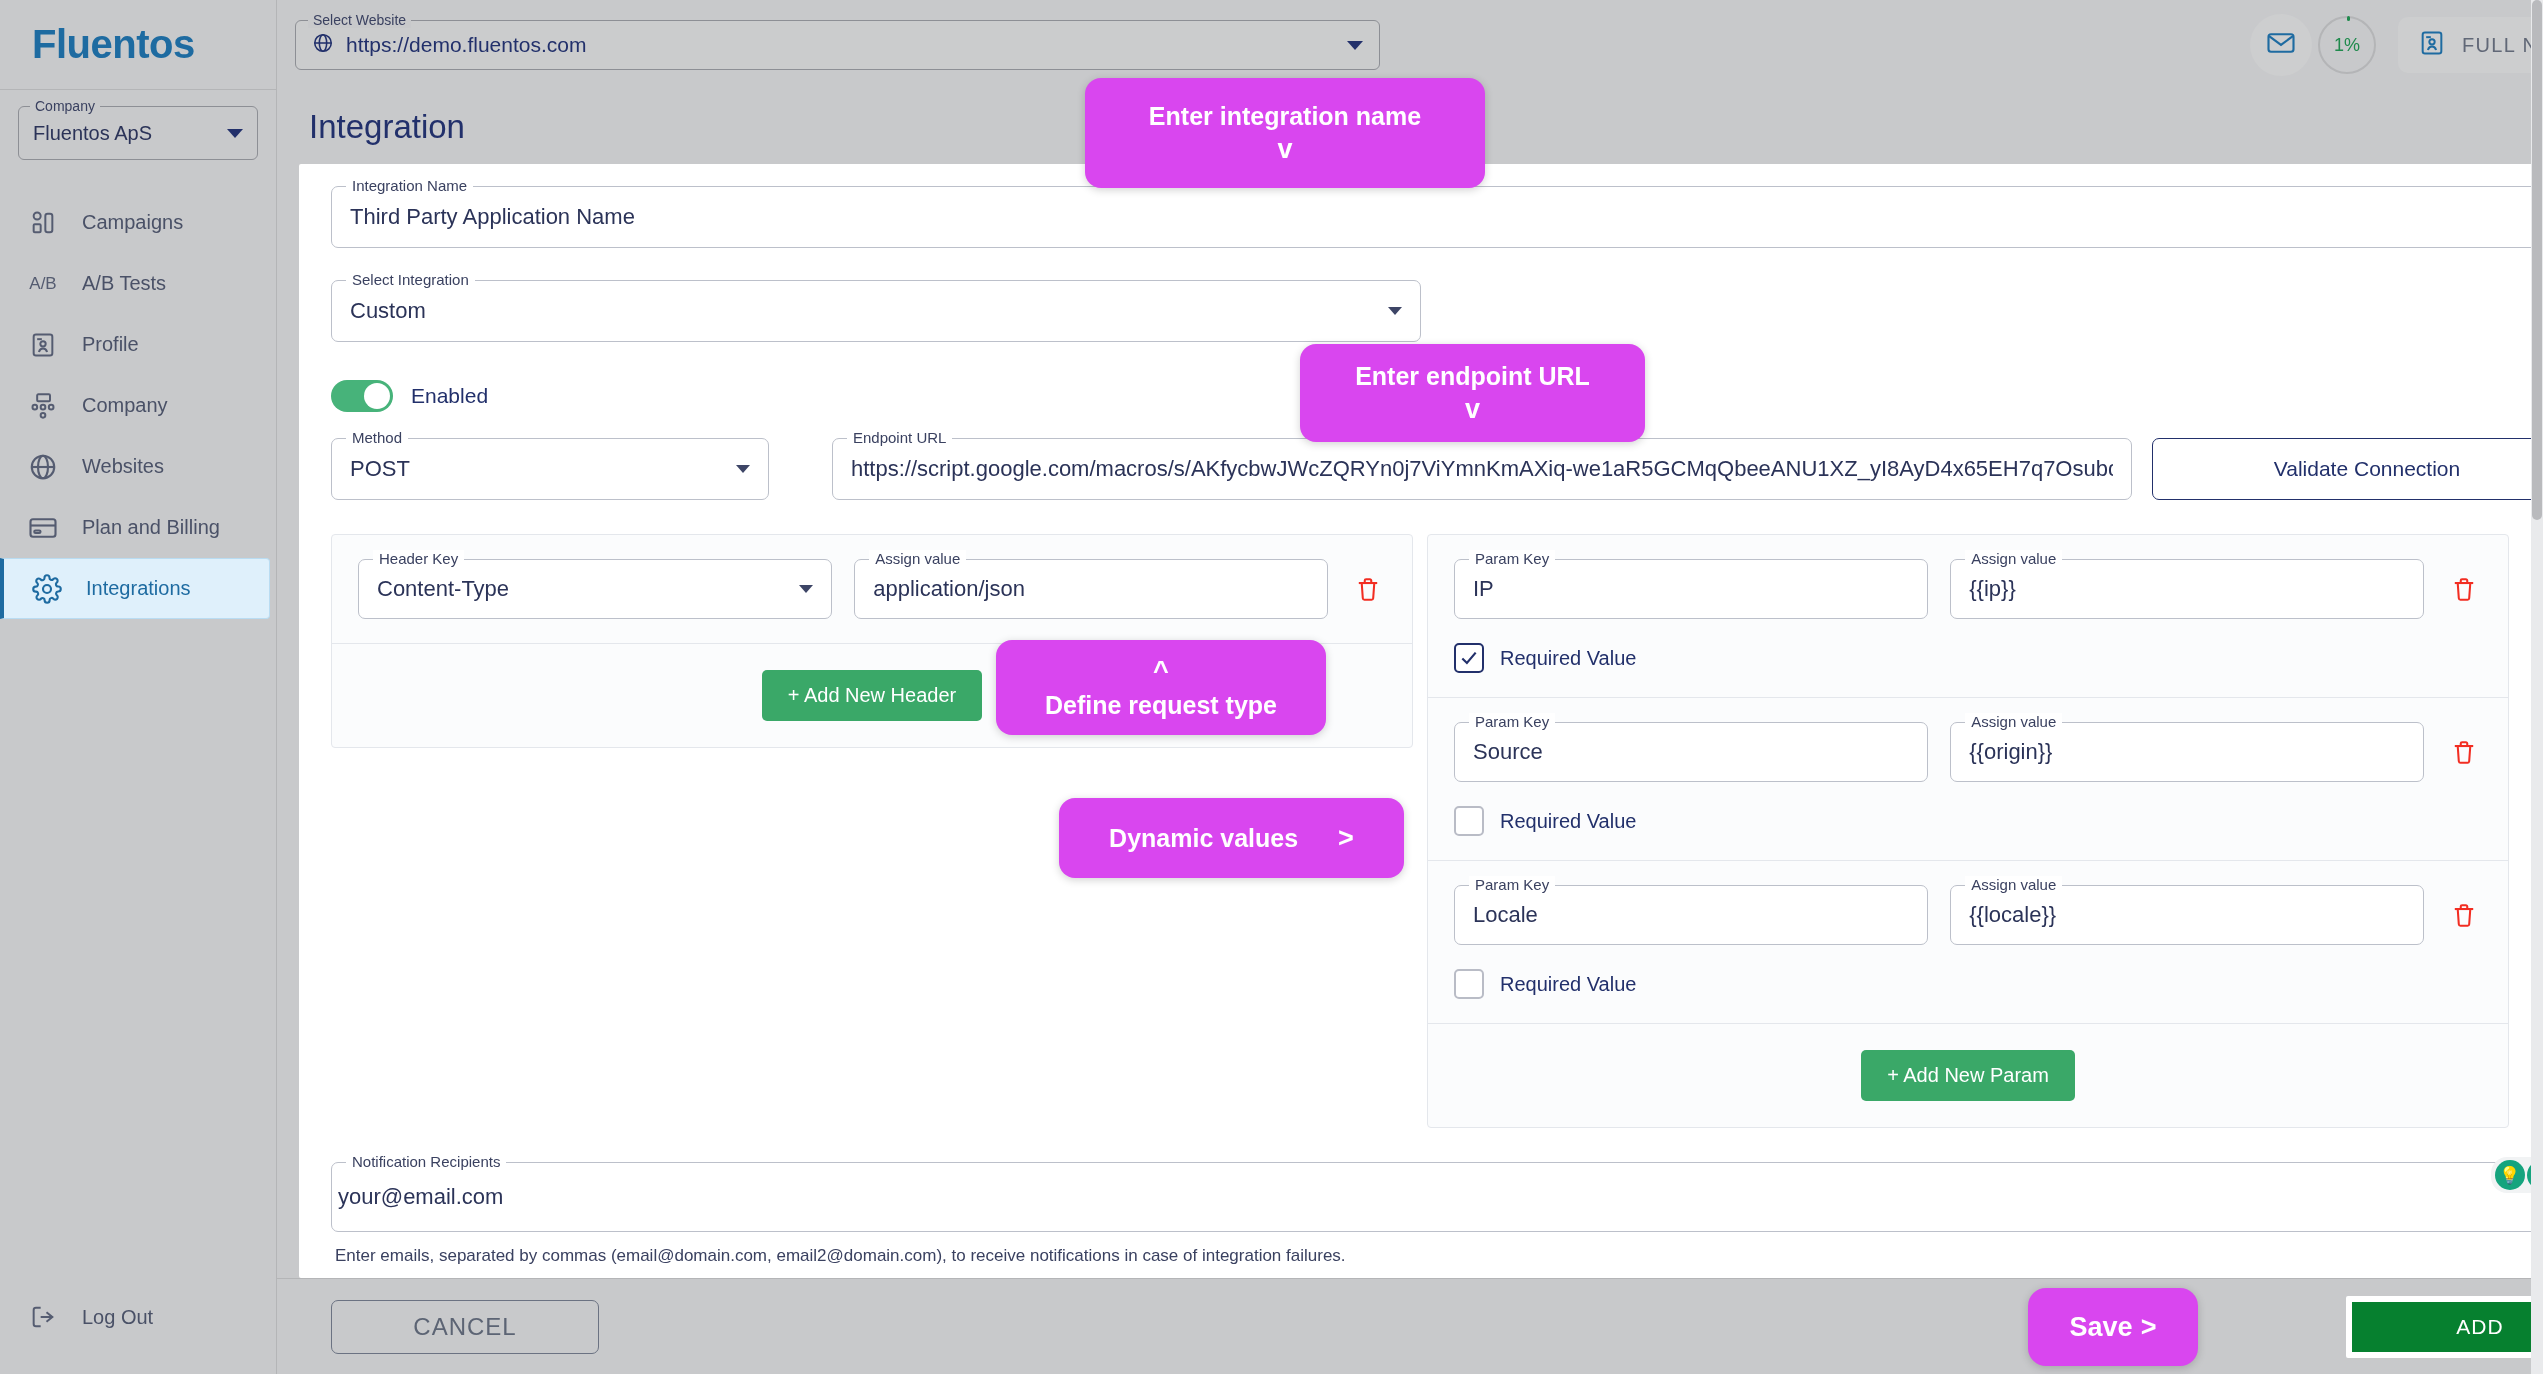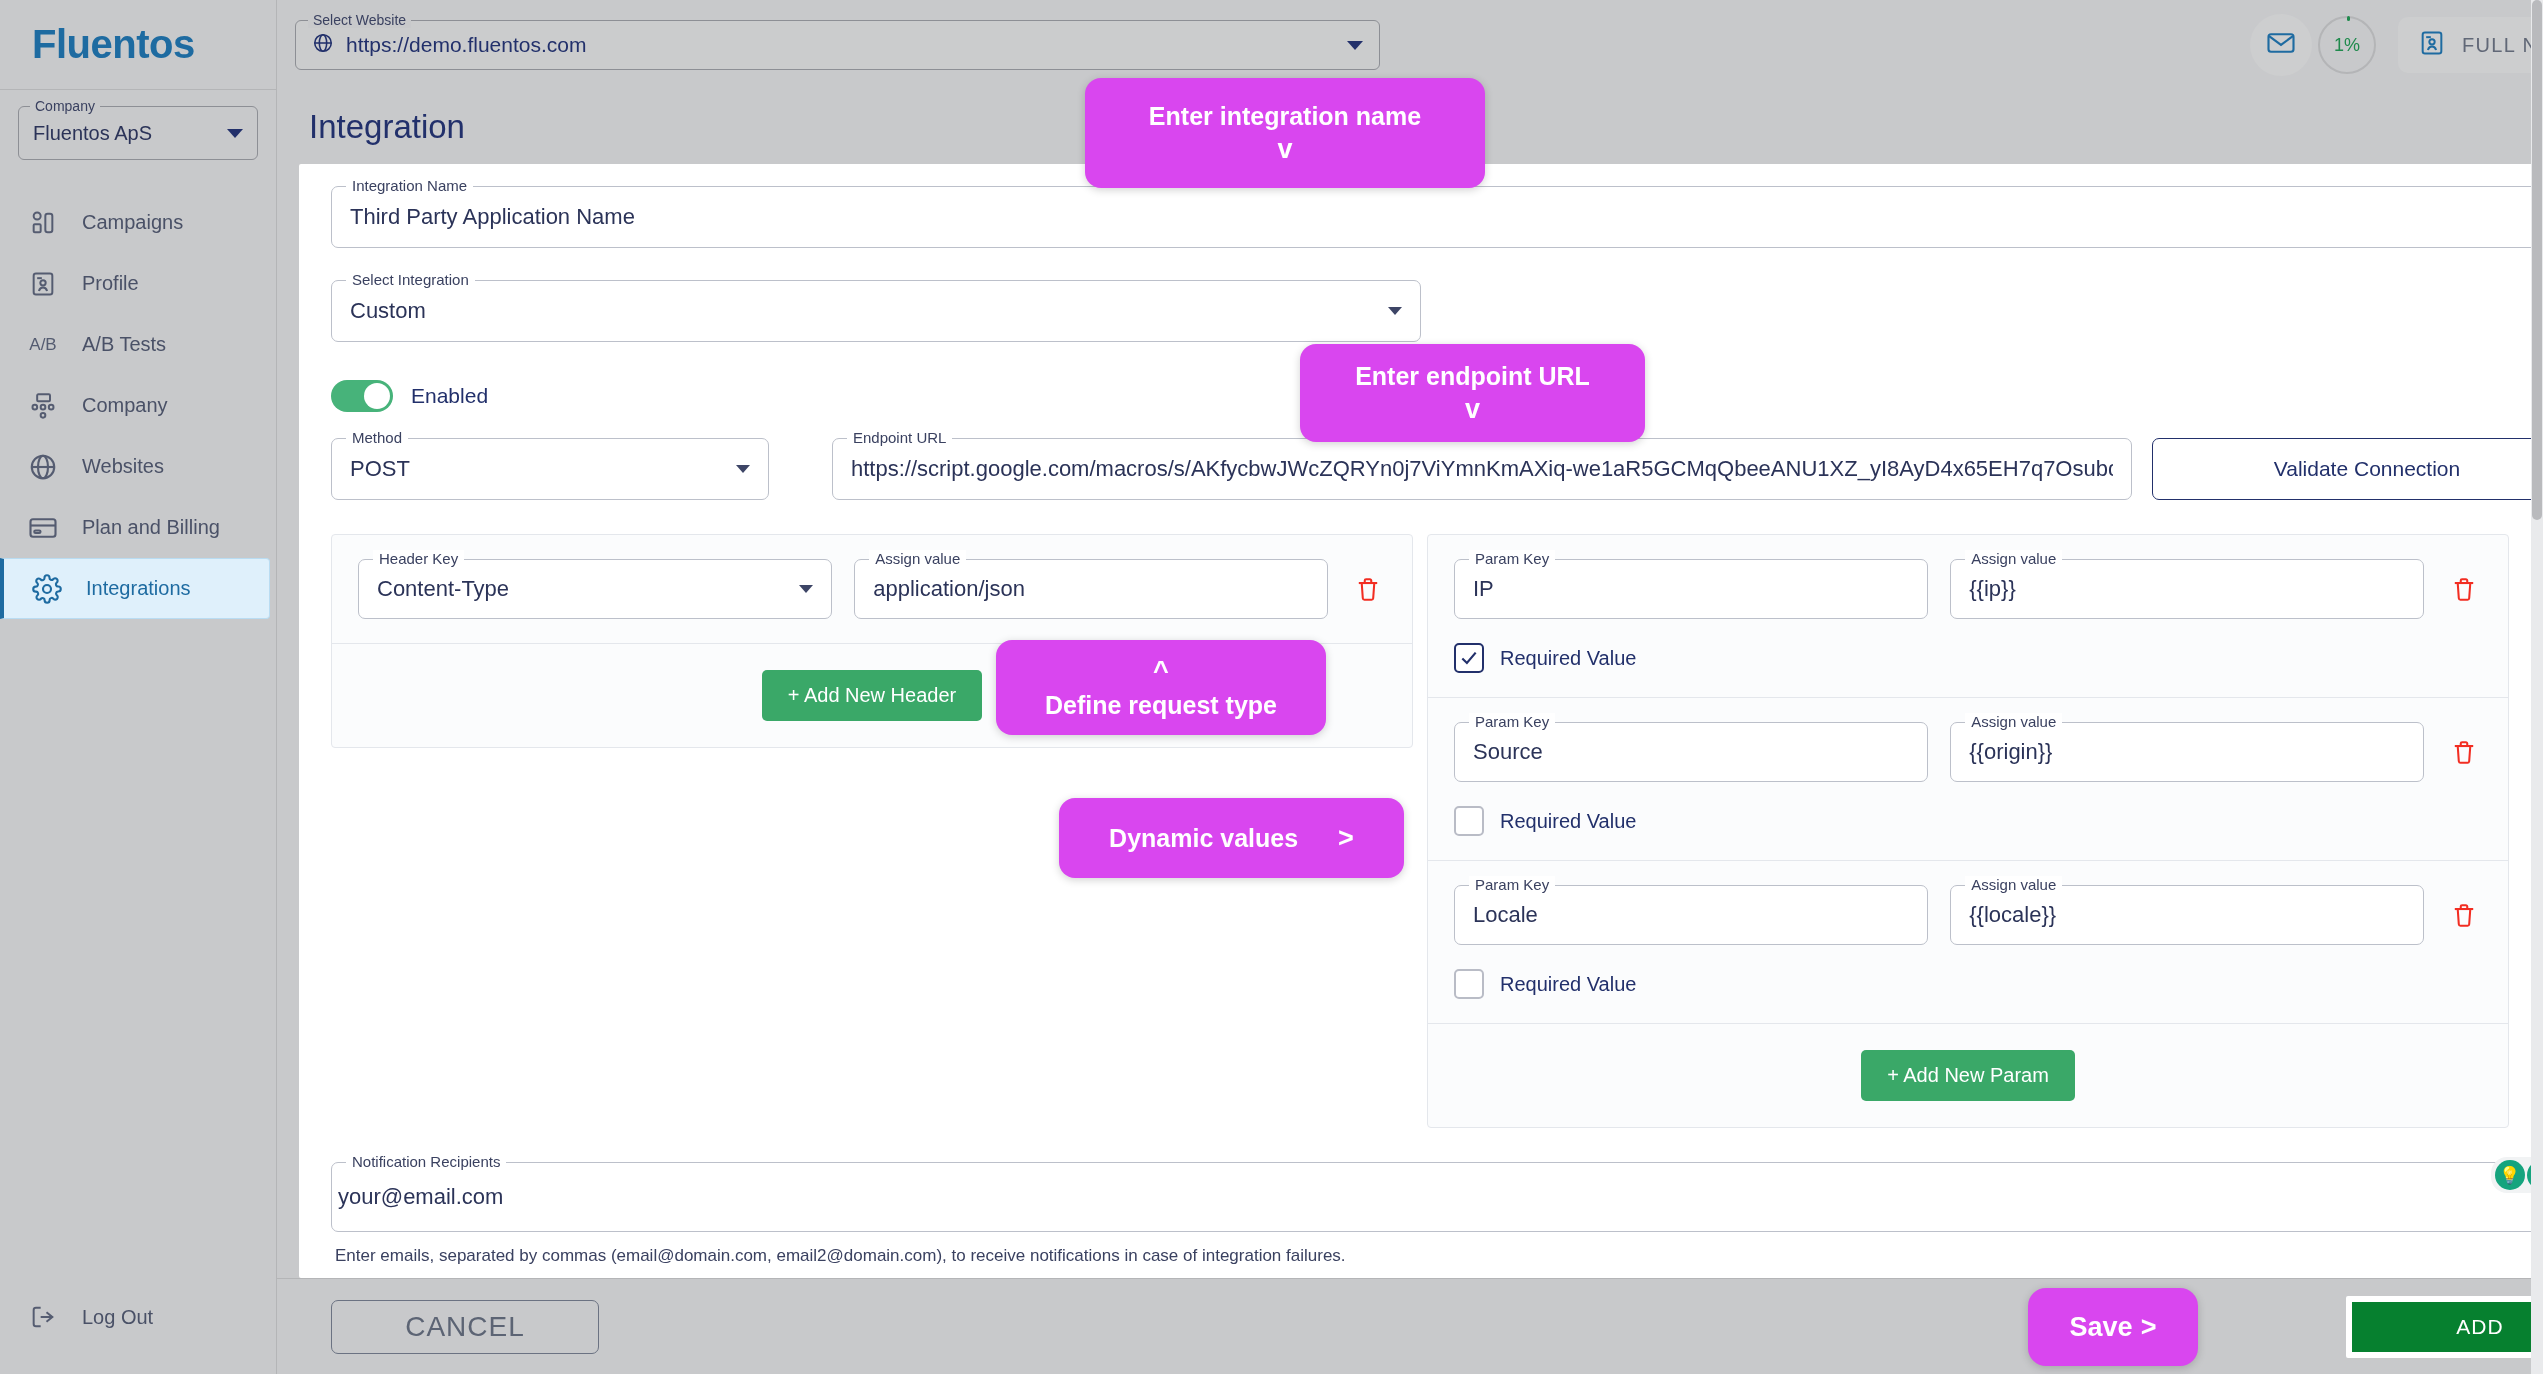--- a/index.html
+++ b/index.html
@@ -222,21 +222,21 @@
   .helper { font-size: 17px; color: #3a4160; padding: 14px 4px 0 4px; }
 
   
   .footer {
     height: 96px; display: flex; align-items: center;
     padding: 0 22px 0 54px; background: #c8c9cb;
     border-top: 1px solid #b4b5b7;
   }
   .cancel-btn {
     width: 268px; height: 54px; border: 1px solid #6b7282; border-radius: 7px;
-    background: transparent; color: #5c6474; font-size: 28px; letter-spacing: 1px;
+    background: transparent; color: #5c6474; font-size: 24px; letter-spacing: 1px;
     cursor: pointer; font-family: "Liberation Sans", sans-serif;
   }
   .add-btn {
     margin-left: auto;
     width: 268px; height: 62px; background: #06802f; color: #fff;
     border: 6px solid #fff; border-radius: 2px; font-size: 21px; letter-spacing: 1px;
     cursor: pointer; font-family: "Liberation Sans", sans-serif;
   }
 
   
@@ -291,33 +291,33 @@
         <span class="nav-icon">
           <svg width="28" height="28" viewBox="0 0 24 24">
               <circle cx="7" cy="6" r="3"></circle>
               <rect x="4" y="13" width="6" height="7" rx="1"></rect>
               <rect x="14" y="4" width="6" height="16" rx="2"></rect>
             </svg>
         </span>
         <span>Campaigns</span>
       </div>
       <div class="nav-item">
+        <span class="nav-ab">A/B</span>
+        <span>A/B Tests</span>
+      </div>
+      <div class="nav-item">
         <span class="nav-icon">
           <svg width="28" height="28" viewBox="0 0 24 24">
               <rect x="4" y="3" width="16" height="18" rx="2"></rect>
               <line x1="7" y1="7" x2="11" y2="7"></line>
               <circle cx="12" cy="11" r="2.3"></circle>
               <path d="M8.5 18c.6-2 2-3 3.5-3s2.9 1 3.5 3"></path>
             </svg>
         </span>
         <span>Profile</span>
-      </div>
-      <div class="nav-item">
-        <span class="nav-ab">A/B</span>
-        <span>A/B Tests</span>
       </div>
       <div class="nav-item">
         <span class="nav-icon">
           <svg width="28" height="28" viewBox="0 0 24 24">
               <rect x="7" y="2" width="11" height="6" rx="1"></rect>
               <circle cx="5" cy="13" r="2"></circle>
               <circle cx="12" cy="13" r="2"></circle>
               <circle cx="19" cy="13" r="2"></circle>
               <circle cx="12" cy="20" r="2"></circle>
             </svg>

